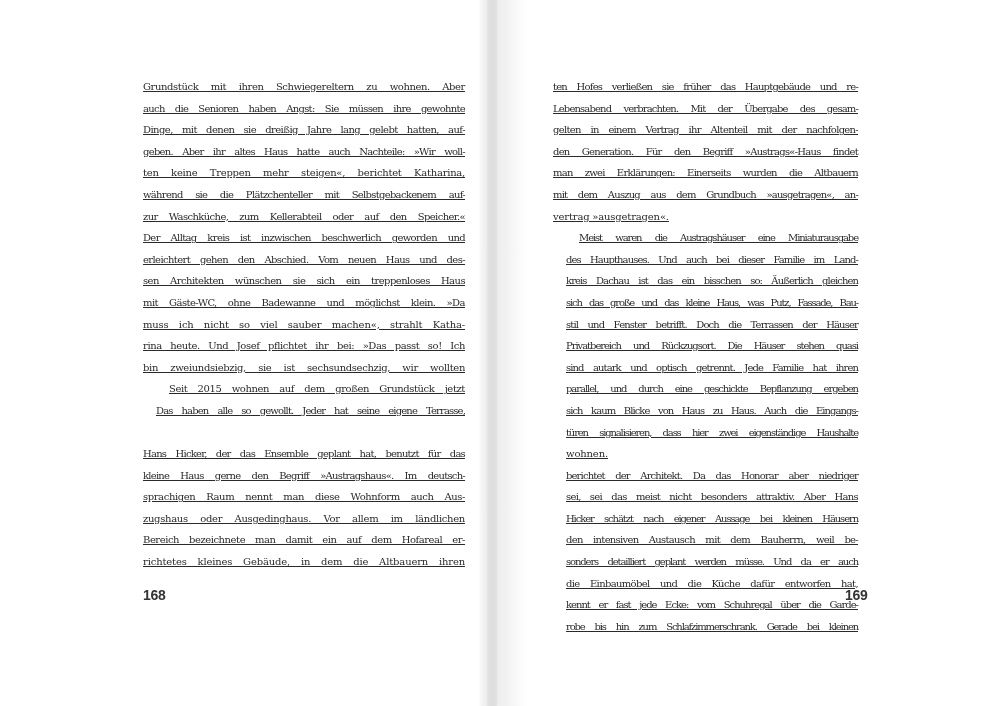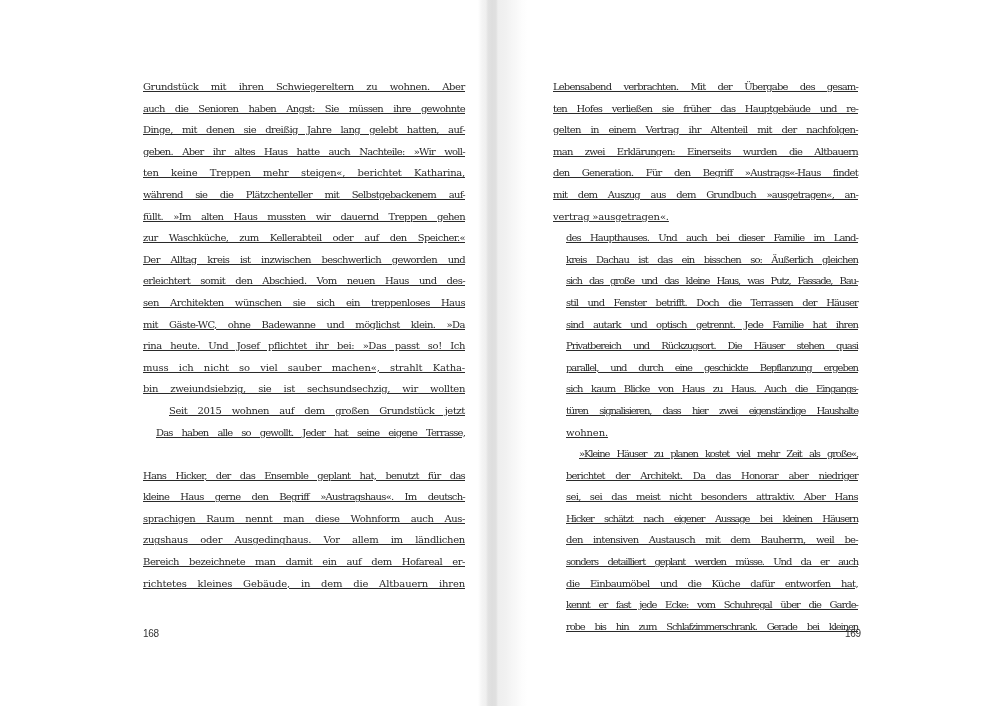--- a/index.html
+++ b/index.html
@@ -65,92 +65,92 @@
       text-align: justify;
       text-align-last: justify;
       white-space: nowrap;
       height: 21.6px;
     }
     .line.last {
       text-align-last: left;
     }
     .folio {
       position: absolute;
-      top: 628px;
+      top: 587px;
       font-family: "Liberation Sans", sans-serif;
-      font-size: 10px;
+      font-size: 14px;
       color: #333333;
       letter-spacing: -0.3px;
+      font-weight: bold;
     }
     .folio.left { left: 143px; }
     .folio.right { left: 845px; }
   </style>
 </head>
 <body>
 
 <div class="spread">
   <div class="gutter"></div>
 
   <div class="page left" id="left-page">
       <p class="para">
         <span class="line" style="letter-spacing: -0.4px;">Grundstück mit ihren Schwiegereltern zu wohnen. Aber</span>
         <span class="line" style="letter-spacing: -0.7px;">auch die Senioren haben Angst: Sie müssen ihre gewohnte</span>
         <span class="line" style="letter-spacing: -0.55px;">Dinge, mit denen sie dreißig Jahre lang gelebt hatten, auf-</span>
         <span class="line" style="letter-spacing: -0.7px;">geben. Aber ihr altes Haus hatte auch Nachteile: »Wir woll-</span>
         <span class="line" style="letter-spacing: -0.25px;">ten keine Treppen mehr steigen«, berichtet Katharina,</span>
         <span class="line" style="letter-spacing: -0.7px;">während sie die Plätzchenteller mit Selbstgebackenem auf-</span>
-        <span class="line" style="letter-spacing: -0.6px;">füllt. »Im alten Haus mussten wir dauernd Treppen gehen</span>
         <span class="line" style="letter-spacing: -0.6px;">zur Waschküche, zum Kellerabteil oder auf den Speicher.«</span>
         <span class="line" style="letter-spacing: -0.65px;">Der Alltag kreis ist inzwischen beschwerlich geworden und</span>
-        <span class="line" style="letter-spacing: -0.6px;">erleichtert somit den Abschied. Vom neuen Haus und des-</span>
+        <span class="line" style="letter-spacing: -0.6px;">erleichtert gehen den Abschied. Vom neuen Haus und des-</span>
         <span class="line" style="letter-spacing: -0.55px;">sen Architekten wünschen sie sich ein treppenloses Haus</span>
         <span class="line" style="letter-spacing: -0.55px;">mit Gäste-WC, ohne Badewanne und möglichst klein. »Da</span>
+        <span class="line">muss ich nicht so viel sauber machen«, strahlt Katha-</span>
         <span class="line" style="letter-spacing: -0.4px;">rina heute. Und Josef pflichtet ihr bei: »Das passt so! Ich</span>
-        <span class="line">muss ich nicht so viel sauber machen«, strahlt Katha-</span>
         <span class="line" style="letter-spacing: -0.35px;">bin zweiundsiebzig, sie ist sechsundsechzig, wir wollten</span>
       </p>
       <p class="para indent">
         <span class="line" style="padding-left: 13px; letter-spacing: -0.4px;">Seit 2015 wohnen auf dem großen Grundstück jetzt</span>
         <span class="line" style="letter-spacing: -0.85px;">Das haben alle so gewollt. Jeder hat seine eigene Terrasse,</span>
       </p>
       <p class="para spaced">
         <span class="line" style="letter-spacing: -0.75px;">Hans Hicker, der das Ensemble geplant hat, benutzt für das</span>
         <span class="line" style="letter-spacing: -0.75px;">kleine Haus gerne den Begriff »Austragshaus«. Im deutsch-</span>
         <span class="line" style="letter-spacing: -0.4px;">sprachigen Raum nennt man diese Wohnform auch Aus-</span>
         <span class="line" style="letter-spacing: -0.3px;">zugshaus oder Ausgedinghaus. Vor allem im ländlichen</span>
         <span class="line" style="letter-spacing: -0.45px;">Bereich bezeichnete man damit ein auf dem Hofareal er-</span>
         <span class="line">richtetes kleines Gebäude, in dem die Altbauern ihren</span>
       </p>
     </div>
   <div class="folio left">168</div>
 
   <div class="page right" id="right-page">
       <p class="para">
+        <span class="line" style="letter-spacing: -0.8px;">ten Hofes verließen sie früher das Hauptgebäude und re-</span>
         <span class="line" style="letter-spacing: -0.85px;">Lebensabend verbrachten. Mit der Übergabe des gesam-</span>
-        <span class="line" style="letter-spacing: -0.8px;">ten Hofes verließen sie früher das Hauptgebäude und re-</span>
         <span class="line" style="letter-spacing: -0.7px;">gelten in einem Vertrag ihr Altenteil mit der nachfolgen-</span>
+        <span class="line" style="letter-spacing: -0.75px;">den Generation. Für den Begriff »Austrags«-Haus findet</span>
         <span class="line" style="letter-spacing: -0.75px;">man zwei Erklärungen: Einerseits wurden die Altbauern</span>
-        <span class="line" style="letter-spacing: -0.75px;">den Generation. Für den Begriff »Austrags«-Haus findet</span>
         <span class="line" style="letter-spacing: -0.8px;">mit dem Auszug aus dem Grundbuch »ausgetragen«, an-</span>
         <span class="line last">vertrag »ausgetragen«.</span>
       </p>
       <p class="para indent">
+        <span class="line" style="padding-left: 13px; letter-spacing: -1.1px;">Meist waren die Austragshäuser eine Miniaturausgabe</span>
         <span class="line" style="letter-spacing: -0.9px;">des Haupthauses. Und auch bei dieser Familie im Land-</span>
         <span class="line" style="letter-spacing: -0.9px;">kreis Dachau ist das ein bisschen so: Äußerlich gleichen</span>
         <span class="line" style="letter-spacing: -1.15px;">sich das große und das kleine Haus, was Putz, Fassade, Bau-</span>
         <span class="line" style="letter-spacing: -0.85px;">stil und Fenster betrifft. Doch die Terrassen der Häuser</span>
+        <span class="line" style="letter-spacing: -1.05px;">Privatbereich und Rückzugsort. Die Häuser stehen quasi</span>
         <span class="line" style="letter-spacing: -0.9px;">sind autark und optisch getrennt. Jede Familie hat ihren</span>
-        <span class="line" style="letter-spacing: -1.05px;">Privatbereich und Rückzugsort. Die Häuser stehen quasi</span>
         <span class="line" style="letter-spacing: -1.05px;">parallel, und durch eine geschickte Bepflanzung ergeben</span>
         <span class="line" style="letter-spacing: -0.95px;">sich kaum Blicke von Haus zu Haus. Auch die Eingangs-</span>
         <span class="line" style="letter-spacing: -1.15px;">türen signalisieren, dass hier zwei eigenständige Haushalte</span>
         <span class="line last">wohnen.</span>
       </p>
       <p class="para indent">
-        <span class="line" style="padding-left: 13px; letter-spacing: -1.15px;">»Kleine Häuser zu planen kostet viel mehr Zeit als große«,</span>
         <span class="line" style="letter-spacing: -0.85px;">berichtet der Architekt. Da das Honorar aber niedriger</span>
         <span class="line" style="letter-spacing: -0.7px;">sei, sei das meist nicht besonders attraktiv. Aber Hans</span>
         <span class="line" style="letter-spacing: -1.1px;">Hicker schätzt nach eigener Aussage bei kleinen Häusern</span>
         <span class="line" style="letter-spacing: -0.7px;">den intensiven Austausch mit dem Bauherrn, weil be-</span>
         <span class="line" style="letter-spacing: -1.1px;">sonders detailliert geplant werden müsse. Und da er auch</span>
         <span class="line" style="letter-spacing: -0.65px;">die Einbaumöbel und die Küche dafür entworfen hat,</span>
         <span class="line" style="letter-spacing: -1px;">kennt er fast jede Ecke: vom Schuhregal über die Garde-</span>
         <span class="line" style="letter-spacing: -1.15px;">robe bis hin zum Schlafzimmerschrank. Gerade bei kleinen</span>
       </p>
     </div>

